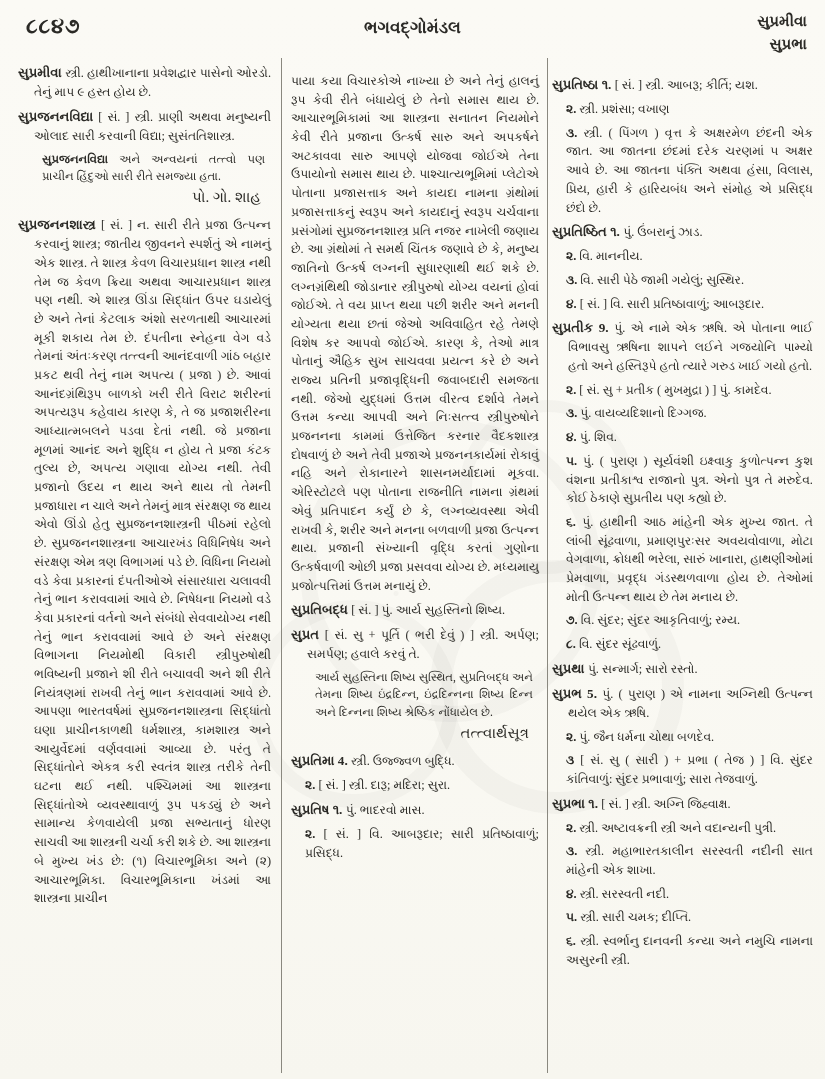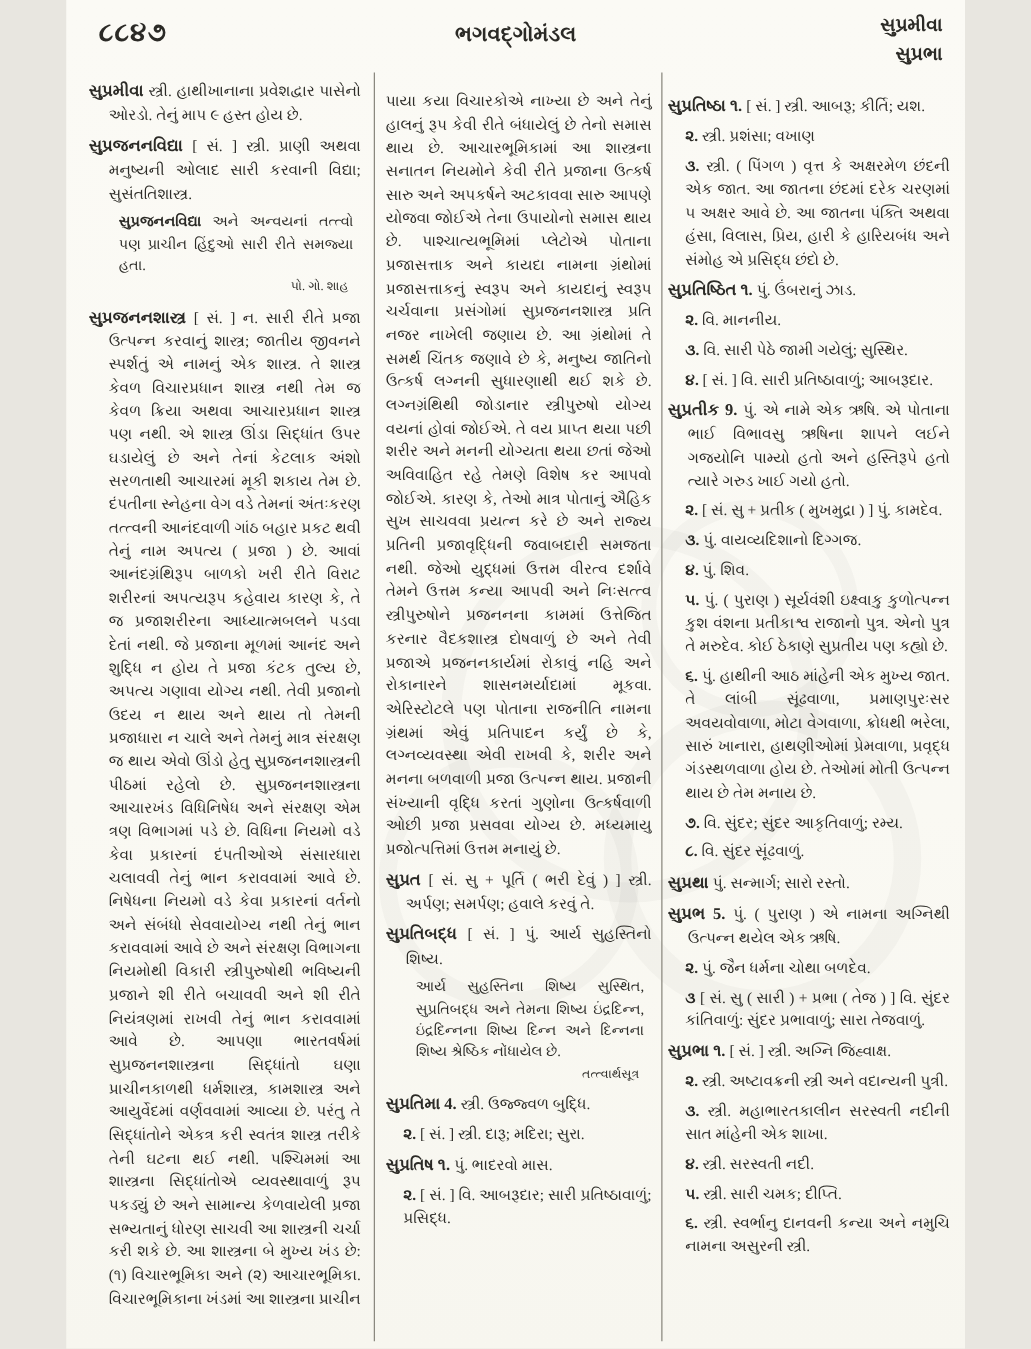--- a/index.html
+++ b/index.html
@@ -1,50 +1,50 @@
 <!DOCTYPE html>
 <html><head>
 <meta charset="utf-8">
 <style>
   html,body{margin:0;padding:0;background:#e8e6e0;}
   .page{
     position:relative;
-    width:719px;height:1079px;
+    width:825px;height:1079px;
     margin:0 auto;
     background:
       radial-gradient(circle at 48% 55%, rgba(120,120,115,.05) 0 2px, transparent 3px),
       linear-gradient(180deg,#fbfaf5 0%,#faf9f3 60%,#f7f6ef 100%);
     color:#2b2a26;
     font-family:"Liberation Serif","DejaVu Serif",serif;
     overflow:hidden;
   }
   
   .wm{position:absolute;border-radius:50%;border:16px solid rgba(90,90,85,.045);pointer-events:none;}
   .wm.w1{width:270px;height:270px;left:300px;top:420px;}
   .wm.w2{width:210px;height:210px;left:430px;top:560px;border-width:22px;}
   .wm.w3{width:180px;height:180px;left:250px;top:600px;border-width:14px;}
   .wm.w4{width:150px;height:150px;left:460px;top:400px;border-width:12px;}
 
   .header{position:absolute;top:8px;left:0;right:0;height:52px;}
   .pageno{position:absolute;left:26px;top:6px;font-size:21px;font-weight:bold;letter-spacing:1px;}
   .title{position:absolute;left:0;right:0;top:10px;text-align:center;font-size:17px;font-weight:bold;}
   .guide{position:absolute;right:18px;top:2px;text-align:right;font-weight:bold;font-size:15px;line-height:1.5;}
 
-  .cols{position:absolute;top:58px;left:14px;right:10px;bottom:6px;display:flex;}
+  .cols{position:absolute;top:58px;left:14px;right:10px;bottom:6px;display:flex;justify-content:center;}
   .col{width:33.33%;padding:2px 10px 0 4px;box-sizing:border-box;overflow:hidden;}
   .col.mid{border-left:1px solid #8a887f;border-right:1px solid #8a887f;padding:2px 8px 0 9px;}
   .col.right{padding-right:2px;margin-top:12px;}
 
   p.blk{margin:0 0 5px 0;font-size:12.3px;line-height:1.52;text-align:justify;}
   p.entry{padding-left:16px;text-indent:-16px;margin-top:3px;}
   p.entry b{font-size:13.2px;}
   p.sense{padding-left:14px;text-indent:0;margin-top:1px;}
   p.cont{margin-top:12px;}
   p.quote{margin:2px 6px 1px 24px;font-size:11.6px;line-height:1.5;}
-  p.cite{margin:0 10px 6px 0;text-align:right;font-size:10px;}
+  p.cite{margin:0 10px 6px 0;text-align:right;font-size:15px;}
   b.hw{font-weight:bold;}
 </style>
 </head>
 <body>
 
 <div class="page">
   <div class="wm w1"></div>
   <div class="wm w2"></div>
   <div class="wm w3"></div>
   <div class="wm w4"></div>
@@ -61,22 +61,22 @@
   <div class="cols">
     <div class="col left">
         <p class="blk entry"><b class="hw">સુપ્રમીવા </b>સ્ત્રી. હાથીખાનાના પ્રવેશદ્વાર પાસેનો ઓરડો. તેનું માપ ૯ હસ્ત હોય છે.</p>
         <p class="blk entry"><b class="hw">સુપ્રજનનવિદ્યા </b>[ સં. ] સ્ત્રી. પ્રાણી અથવા મનુષ્યની ઓલાદ સારી કરવાની વિદ્યા; સુસંતતિશાસ્ત્ર.</p>
         <p class="blk quote"><b class="hw">સુપ્રજનનવિદ્યા </b>અને અન્વયનાં તત્ત્વો પણ પ્રાચીન હિંદુઓ સારી રીતે સમજ્યા હતા.</p>
         <p class="blk cite">પો. ગો. શાહ</p>
         <p class="blk entry"><b class="hw">સુપ્રજનનશાસ્ત્ર </b>[ સં. ] ન. સારી રીતે પ્રજા ઉત્પન્ન કરવાનું શાસ્ત્ર; જાતીય જીવનને સ્પર્શતું એ નામનું એક શાસ્ત્ર. તે શાસ્ત્ર કેવળ વિચારપ્રધાન શાસ્ત્ર નથી તેમ જ કેવળ ક્રિયા અથવા આચારપ્રધાન શાસ્ત્ર પણ નથી. એ શાસ્ત્ર ઊંડા સિદ્ધાંત ઉપર ઘડાયેલું છે અને તેનાં કેટલાક અંશો સરળતાથી આચારમાં મૂકી શકાય તેમ છે. દંપતીના સ્નેહના વેગ વડે તેમનાં અંતઃકરણ તત્ત્વની આનંદવાળી ગાંઠ બહાર પ્રકટ થવી તેનું નામ અપત્ય ( પ્રજા ) છે. આવાં આનંદગ્રંથિરૂપ બાળકો ખરી રીતે વિરાટ શરીરનાં અપત્યરૂપ કહેવાય કારણ કે, તે જ પ્રજાશરીરના આધ્યાત્મબલને પડવા દેતાં નથી. જે પ્રજાના મૂળમાં આનંદ અને શુદ્ધિ ન હોય તે પ્રજા કંટક તુલ્ય છે, અપત્ય ગણાવા યોગ્ય નથી. તેવી પ્રજાનો ઉદય ન થાય અને થાય તો તેમની પ્રજાધારા ન ચાલે અને તેમનું માત્ર સંરક્ષણ જ થાય એવો ઊંડો હેતુ સુપ્રજનનશાસ્ત્રની પીઠમાં રહેલો છે. સુપ્રજનનશાસ્ત્રના આચારખંડ વિધિનિષેધ અને સંરક્ષણ એમ ત્રણ વિભાગમાં પડે છે. વિધિના નિયમો વડે કેવા પ્રકારનાં દંપતીઓએ સંસારધારા ચલાવવી તેનું ભાન કરાવવામાં આવે છે. નિષેધના નિયમો વડે કેવા પ્રકારનાં વર્તનો અને સંબંધો સેવવાયોગ્ય નથી તેનું ભાન કરાવવામાં આવે છે અને સંરક્ષણ વિભાગના નિયમોથી વિકારી સ્ત્રીપુરુષોથી ભવિષ્યની પ્રજાને શી રીતે બચાવવી અને શી રીતે નિયંત્રણમાં રાખવી તેનું ભાન કરાવવામાં આવે છે. આપણા ભારતવર્ષમાં સુપ્રજનનશાસ્ત્રના સિદ્ધાંતો ઘણા પ્રાચીનકાળથી ધર્મશાસ્ત્ર, કામશાસ્ત્ર અને આયુર્વેદમાં વર્ણવવામાં આવ્યા છે. પરંતુ તે સિદ્ધાંતોને એકત્ર કરી સ્વતંત્ર શાસ્ત્ર તરીકે તેની ઘટના થઈ નથી. પશ્ચિમમાં આ શાસ્ત્રના સિદ્ધાંતોએ વ્યવસ્થાવાળું રૂપ પકડ્યું છે અને સામાન્ય કેળવાયેલી પ્રજા સભ્યતાનું ધોરણ સાચવી આ શાસ્ત્રની ચર્ચા કરી શકે છે. આ શાસ્ત્રના બે મુખ્ય ખંડ છે: (૧) વિચારભૂમિકા અને (૨) આચારભૂમિકા. વિચારભૂમિકાના ખંડમાં આ શાસ્ત્રના પ્રાચીન</p>
       </div>
     <div class="col mid">
         <p class="blk cont">પાયા કયા વિચારકોએ નાખ્યા છે અને તેનું હાલનું રૂપ કેવી રીતે બંધાયેલું છે તેનો સમાસ થાય છે. આચારભૂમિકામાં આ શાસ્ત્રના સનાતન નિયમોને કેવી રીતે પ્રજાના ઉત્કર્ષ સારુ અને અપકર્ષને અટકાવવા સારુ આપણે યોજવા જોઈએ તેના ઉપાયોનો સમાસ થાય છે. પાશ્ચાત્યભૂમિમાં પ્લેટોએ પોતાના પ્રજાસત્તાક અને કાયદા નામના ગ્રંથોમાં પ્રજાસત્તાકનું સ્વરૂપ અને કાયદાનું સ્વરૂપ ચર્ચવાના પ્રસંગોમાં સુપ્રજનનશાસ્ત્ર પ્રતિ નજર નાખેલી જણાય છે. આ ગ્રંથોમાં તે સમર્થ ચિંતક જણાવે છે કે, મનુષ્ય જાતિનો ઉત્કર્ષ લગ્નની સુધારણાથી થઈ શકે છે. લગ્નગ્રંથિથી જોડાનાર સ્ત્રીપુરુષો યોગ્ય વયનાં હોવાં જોઈએ. તે વય પ્રાપ્ત થયા પછી શરીર અને મનની યોગ્યતા થયા છતાં જેઓ અવિવાહિત રહે તેમણે વિશેષ કર આપવો જોઈએ. કારણ કે, તેઓ માત્ર પોતાનું ઐહિક સુખ સાચવવા પ્રયત્ન કરે છે અને રાજ્ય પ્રતિની પ્રજાવૃદ્ધિની જવાબદારી સમજતા નથી. જેઓ યુદ્ધમાં ઉત્તમ વીરત્વ દર્શાવે તેમને ઉત્તમ કન્યા આપવી અને નિઃસત્ત્વ સ્ત્રીપુરુષોને પ્રજનનના કામમાં ઉત્તેજિત કરનાર વૈદકશાસ્ત્ર દોષવાળું છે અને તેવી પ્રજાએ પ્રજનનકાર્યમાં રોકાવું નહિ અને રોકાનારને શાસનમર્યાદામાં મૂકવા. એરિસ્ટોટલે પણ પોતાના રાજનીતિ નામના ગ્રંથમાં એવું પ્રતિપાદન કર્યું છે કે, લગ્નવ્યવસ્થા એવી રાખવી કે, શરીર અને મનના બળવાળી પ્રજા ઉત્પન્ન થાય. પ્રજાની સંખ્યાની વૃદ્ધિ કરતાં ગુણોના ઉત્કર્ષવાળી ઓછી પ્રજા પ્રસવવા યોગ્ય છે. મધ્યમાયુ પ્રજોત્પત્તિમાં ઉત્તમ મનાયું છે.</p>
+        <p class="blk entry"><b class="hw">સુપ્રતિબદ્ધ </b>[ સં. ] પું. આર્ય સુહસ્તિનો શિષ્ય.</p>
         <p class="blk entry"><b class="hw">સુપ્રત </b>[ સં. સુ + પૂર્તિ ( ભરી દેવું ) ] સ્ત્રી. અર્પણ; સમર્પણ; હવાલે કરવું તે.</p>
-        <p class="blk entry"><b class="hw">સુપ્રતિબદ્ધ </b>[ સં. ] પું. આર્ય સુહસ્તિનો શિષ્ય.</p>
         <p class="blk quote">આર્ય સુહસ્તિના શિષ્ય સુસ્થિત, સુપ્રતિબદ્ધ અને તેમના શિષ્ય ઇંદ્રદિન્ન, ઇંદ્રદિન્નના શિષ્ય દિન્ન અને દિન્નના શિષ્ય શ્રેષ્ઠિક નોંધાયેલ છે.</p>
         <p class="blk cite">તત્ત્વાર્થસૂત્ર</p>
         <p class="blk entry"><b class="hw">સુપ્રતિમા 4. </b>સ્ત્રી. ઉજ્જ્વળ બુદ્ધિ.</p>
         <p class="blk sense"><b class="hw">૨. </b>[ સં. ] સ્ત્રી. દારૂ; મદિરા; સુરા.</p>
         <p class="blk entry"><b class="hw">સુપ્રતિષ ૧. </b>પું. ભાદરવો માસ.</p>
         <p class="blk sense"><b class="hw">૨. </b>[ સં. ] વિ. આબરૂદાર; સારી પ્રતિષ્ઠાવાળું; પ્રસિદ્ધ.</p>
       </div>
     <div class="col right">
         <p class="blk entry"><b class="hw">સુપ્રતિષ્ઠા ૧. </b>[ સં. ] સ્ત્રી. આબરૂ; કીર્તિ; યશ.</p>
         <p class="blk sense"><b class="hw">૨. </b>સ્ત્રી. પ્રશંસા; વખાણ</p>

